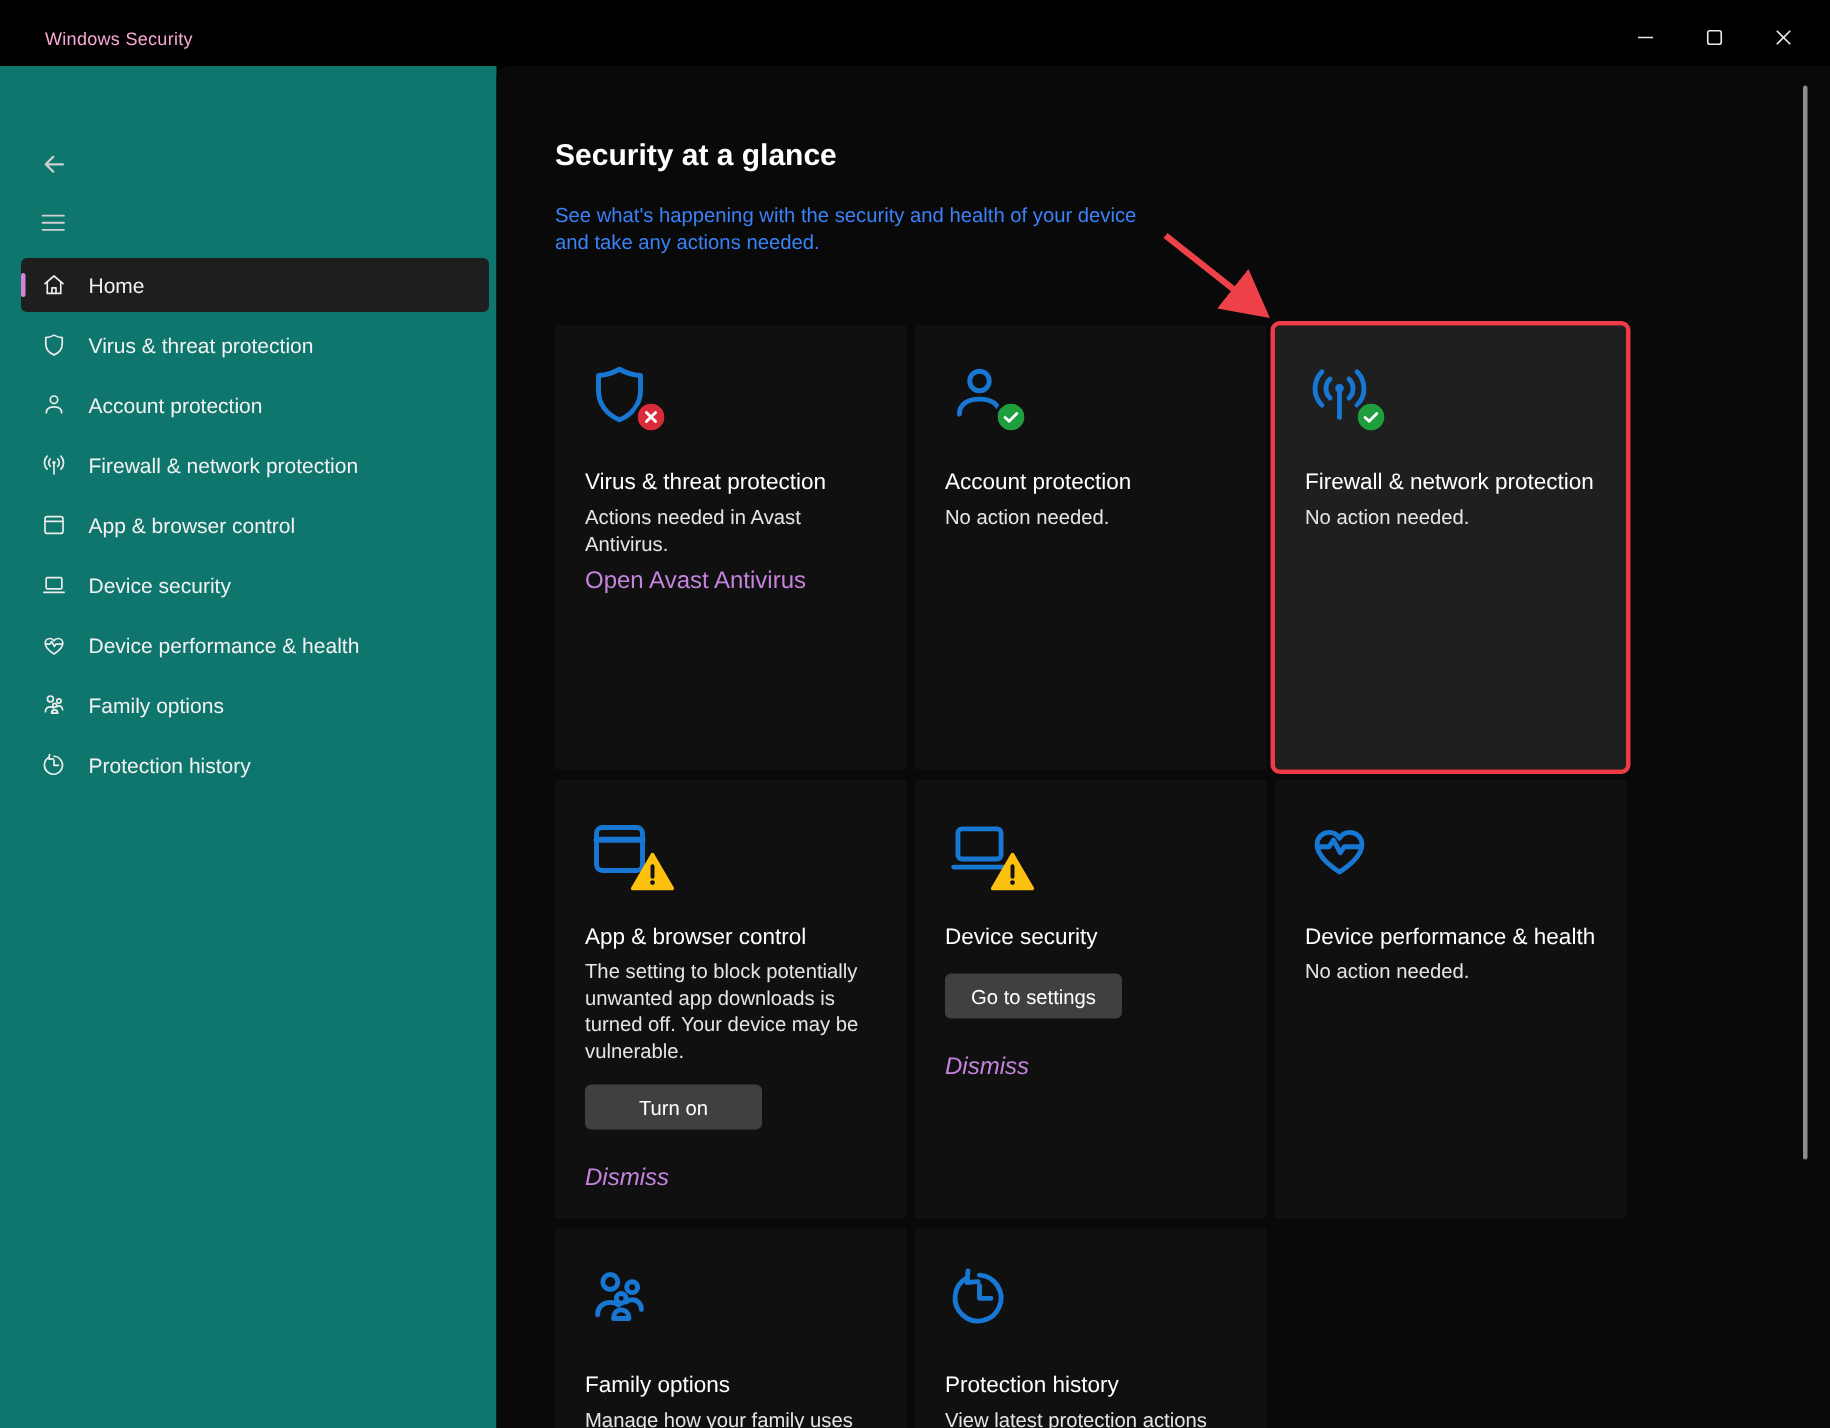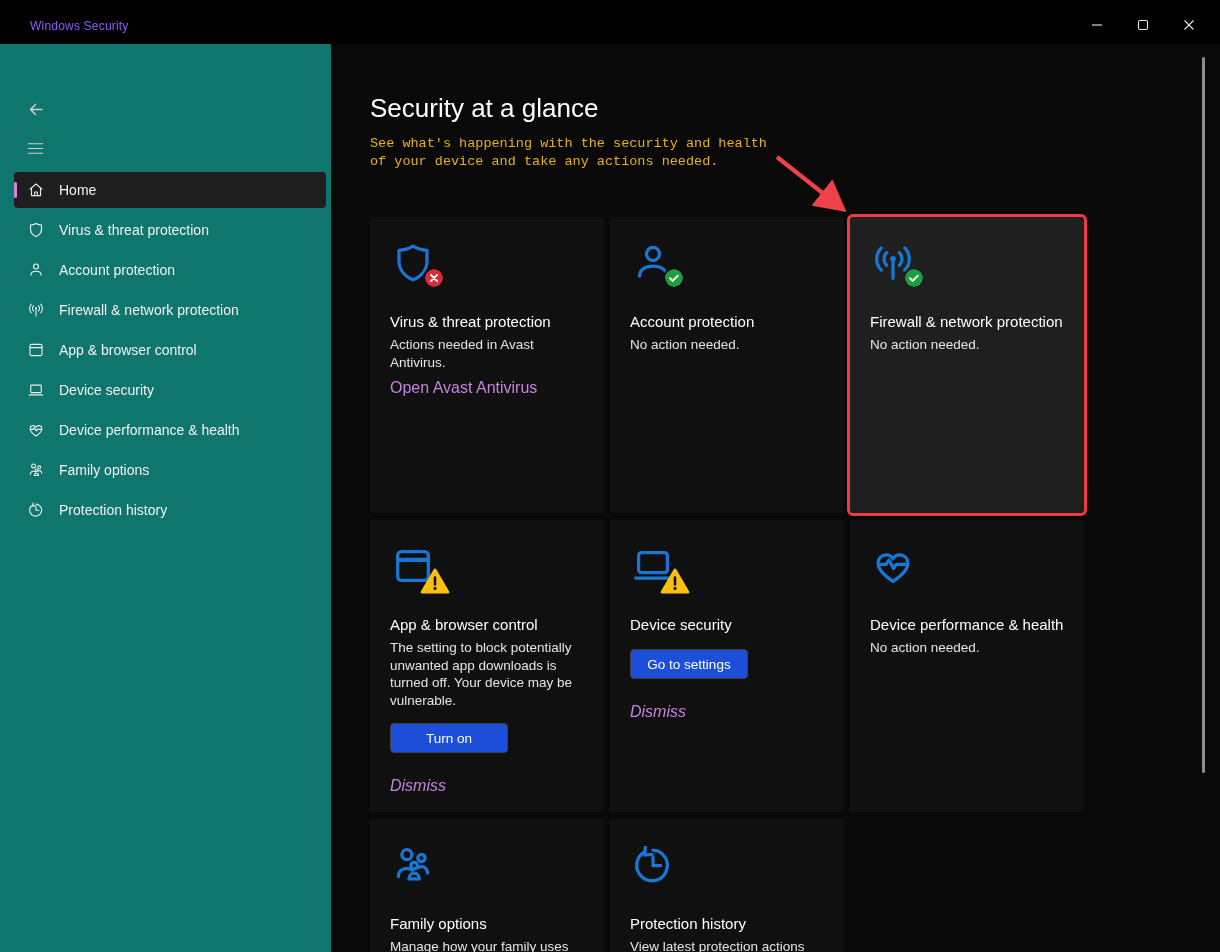--- a/index.html
+++ b/index.html
@@ -6,21 +6,21 @@
   html,body { width:1220px; height:952px; }
   body {
     background:#000;
     font-family:"Liberation Sans", sans-serif;
     color:#fff;
     position:relative;
     overflow:hidden;
     -webkit-font-smoothing:antialiased;
   }
   .titlebar { position:absolute; left:0; top:0; width:100%; height:44px; }
-  .titlebar-title { position:absolute; left:30px; top:19px; font-size:12px; color:#8b5cf6; letter-spacing:.2px; }
+  .titlebar-title { position:absolute; left:30px; top:19px; font-size:12px; color:#f9a8d4; letter-spacing:.2px; }
   .window-controls { position:absolute; right:8px; top:8px; display:flex; }
   .winbtn { width:46px; height:34px; background:transparent; border:none; display:flex; align-items:center; justify-content:center; cursor:pointer; }
   .winbtn svg { stroke:#e8e8e8; stroke-width:1.1; fill:none; }
 
   
   .sidebar { position:absolute; left:0; top:44px; width:331px; height:908px; background:#0f766e; }
   .icon-btn { position:absolute; background:transparent; border:none; cursor:pointer; }
   .back-btn { left:24px; top:55px; width:24px; height:24px; }
   .menu-btn { left:23px; top:94px; width:24px; height:24px; }
   .icon-btn svg { stroke:#cfcfcf; fill:none; stroke-width:1.5; stroke-linecap:round; stroke-linejoin:round; }
@@ -29,39 +29,39 @@
   .nav-item { position:relative; height:36px; margin-bottom:4px; display:flex; align-items:center; padding-left:13px; border-radius:4px; cursor:pointer; }
   .nav-item.selected { background:#1e1e1e; }
   .accent-pill { position:absolute; left:0; top:10px; width:3px; height:16px; border-radius:2px; background:var(--sidebar-accent); }
   .nav-icon { width:18px; height:18px; flex:0 0 18px; display:flex; }
   .nav-icon svg { width:18px; height:18px; stroke:#ececec; fill:none; stroke-width:1.5; stroke-linecap:round; stroke-linejoin:round; }
   .nav-label { margin-left:14px; font-size:14px; color:#f2f2f2; white-space:nowrap; }
   .settings-item { position:absolute; left:14px; top:857px; width:312px; }
 
   
   .content { position:absolute; left:331px; top:44px; width:889px; height:908px; background:#090909; border-top-left-radius:8px; }
-  .page-title { position:absolute; left:39px; top:49px; font-size:26px; font-weight:400; color:#fff; }
-  .page-subtitle { position:absolute; left:39px; top:91px; width:402px; font-size:13.5px; line-height:1.33; color:#eab308;font-family:Liberation Mono, monospace; }
+  .page-title { position:absolute; left:39px; top:49px; font-size:20px; font-weight:700; color:#fff; }
+  .page-subtitle { position:absolute; left:39px; top:91px; width:402px; font-size:13.5px; line-height:1.33; color:#3b82f6; }
 
   .cards { position:absolute; left:39px; top:173px; display:grid;
            grid-template-columns:234px 234px 234px; grid-template-rows:296px 292px 210px;
            column-gap:6px; row-gap:7px; }
   .card { background:#101010; padding:23px 20px; position:relative; }
   .card.highlighted { background:#1f1f1f; outline:3px solid var(--highlight-red); border-radius:3px; }
 
   .card-icon { position:relative; width:46px; height:46px; margin-bottom:26px; }
   .card-icon > svg.main-icon { width:46px; height:46px; color:var(--icon-blue); stroke:currentColor; fill:none; stroke-width:1.7; stroke-linecap:round; stroke-linejoin:round; }
   .badge { position:absolute; right:-9px; bottom:-3px; width:22px; height:22px; border-radius:50%; border:2px solid #101010; display:block; }
   .highlighted .badge { border-color:#1f1f1f; }
   .warn-badge { position:absolute; right:-14px; bottom:-6px; width:30px; height:28px; }
 
   .card-title { font-size:15px; color:#fff; line-height:1.35; }
   .card-desc { margin-top:4px; font-size:13.5px; line-height:1.3; color:#e5e5e5; }
   .card-link { display:inline-block; margin-top:8px; font-size:16px; color:var(--accent-purple); cursor:pointer; text-decoration:none; }
-  .card-button { display:block; margin-top:14px; width:118px; height:30px; background:#1d4ed8; color:#fff;
+  .card-button { display:block; margin-top:14px; width:118px; height:30px; background:#404040; color:#fff;
                  border:1px solid #404040; border-radius:4px; font-size:13.5px; font-family:inherit; cursor:pointer; }
   .card-button + .card-link { margin-top:24px;font-style:italic; }
 
   .annotation-arrow { position:absolute; left:763px; top:147px; width:100px; height:80px; pointer-events:none; }
   .scrollbar-thumb { position:absolute; left:1202px; top:57px; width:3px; height:716px; background:#8c8c8c; border-radius:3px; }
 </style>
 </head>
 <body>
 
 <div class="titlebar">

